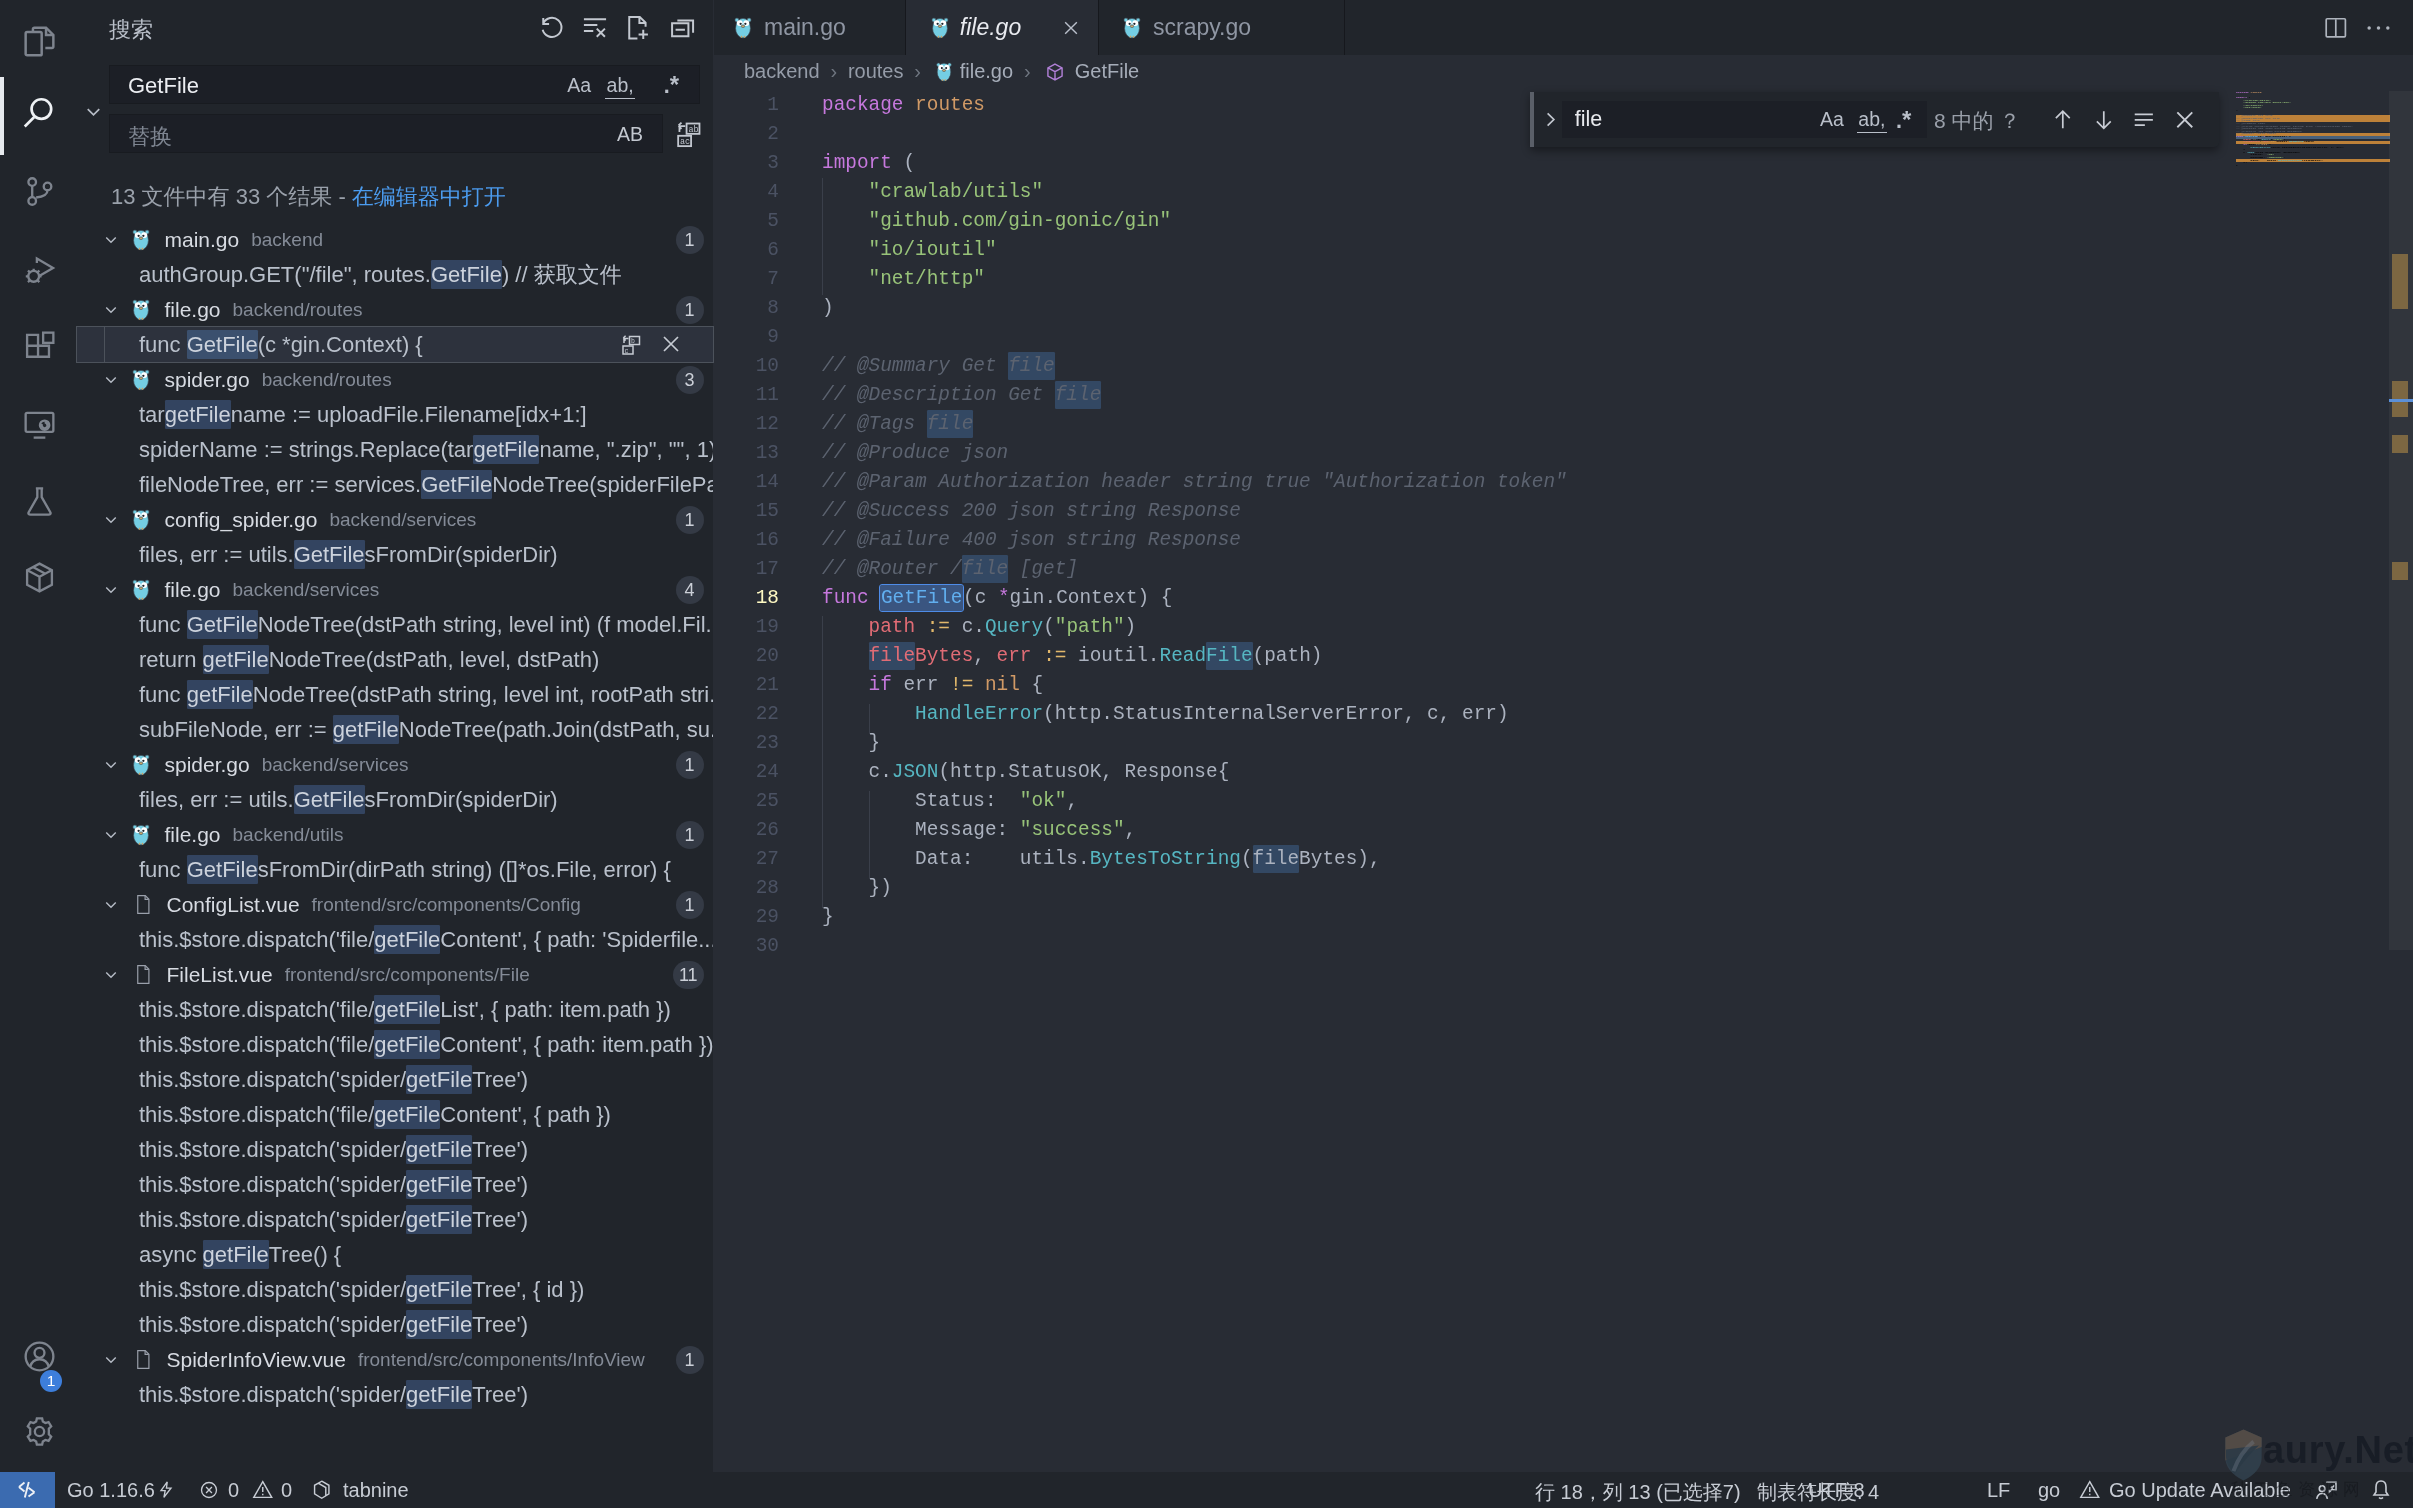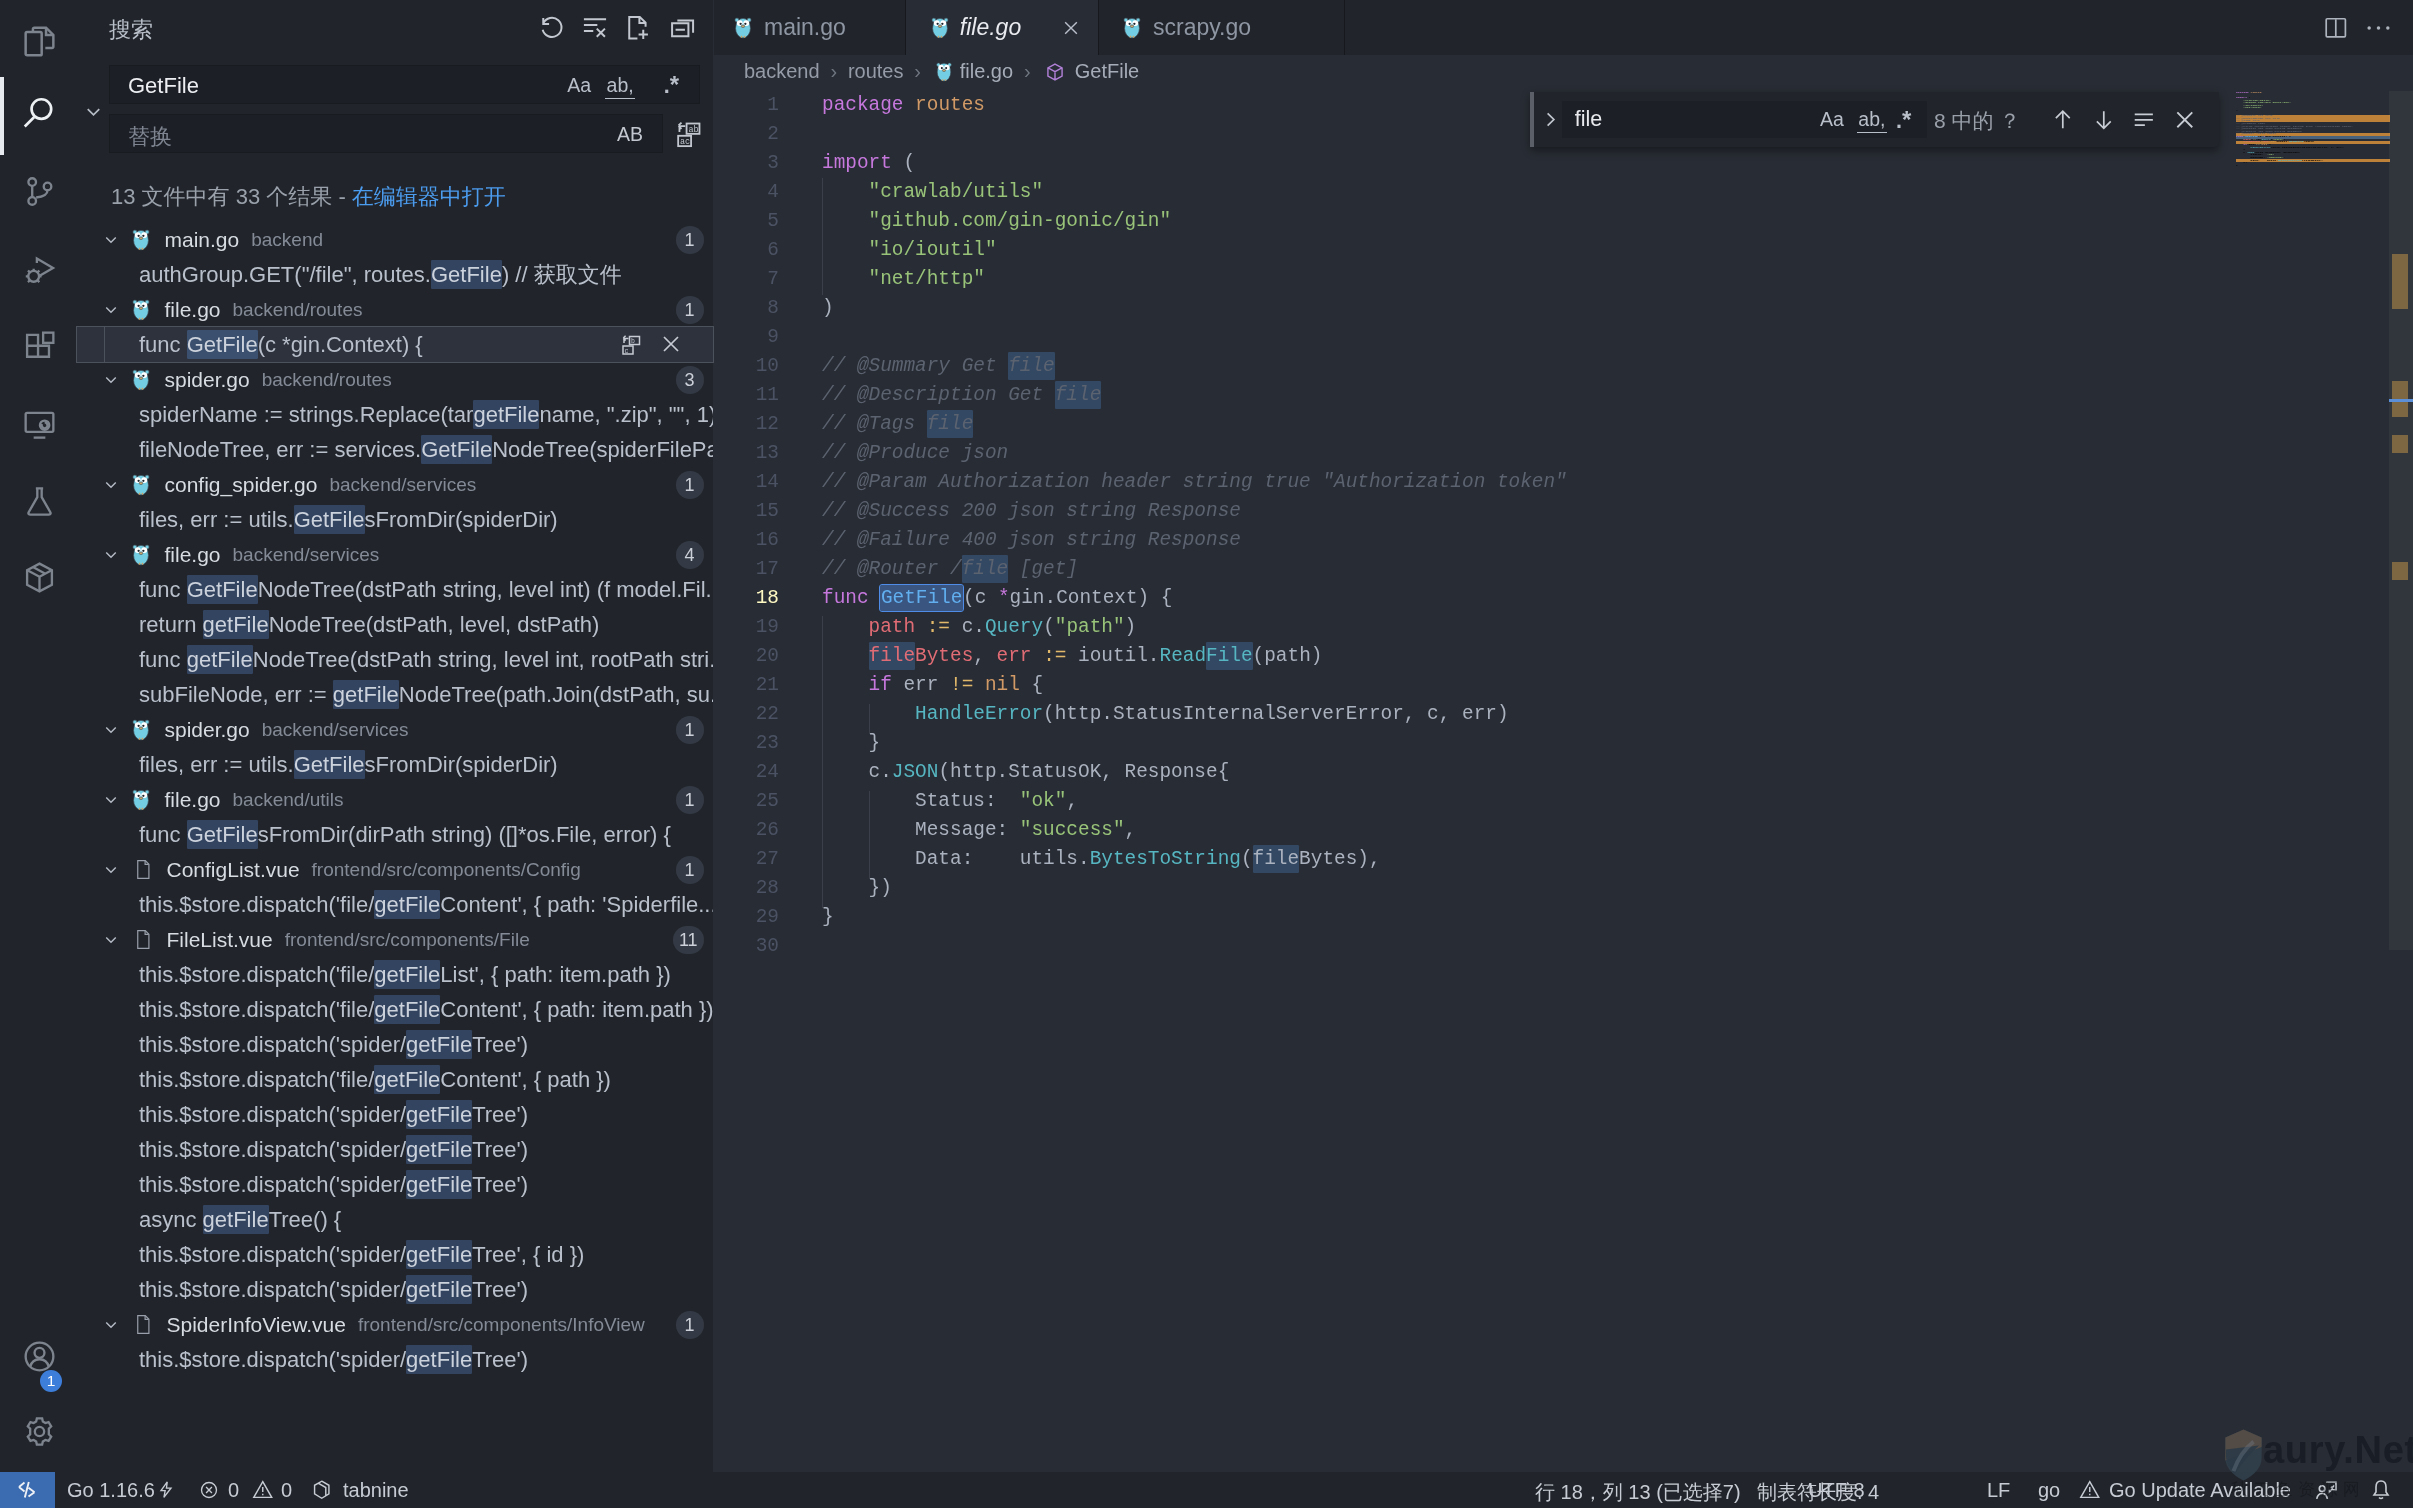--- a/index.html
+++ b/index.html
@@ -223,20 +223,21 @@
           <svg class="chev" width="19" height="19" viewBox="0 0 24 24">
             <use href="#chevdown"></use>
           </svg>
           <svg class="ficon" width="18" height="23" viewBox="0 0 26 34">
             <use href="#gopher"></use>
           </svg>
           <span class="fname">spider.go</span>
           <span class="fpath">backend/routes</span>
           <div class="badge">3</div>
         </div>
+      <div class="trow mrow">tar<span class="hl">getFile</span>name := uploadFile.Filename[idx+1:]</div>
       <div class="trow mrow">spiderName := strings.Replace(tar<span class="hl">getFile</span>name, ".zip", "", 1)</div>
       <div class="trow mrow">fileNodeTree, err := services.<span class="hl">GetFile</span>NodeTree(spiderFilePa...</div>
       <div class="trow">
           <svg class="chev" width="19" height="19" viewBox="0 0 24 24">
             <use href="#chevdown"></use>
           </svg>
           <svg class="ficon" width="18" height="23" viewBox="0 0 26 34">
             <use href="#gopher"></use>
           </svg>
           <span class="fname">config_spider.go</span>

